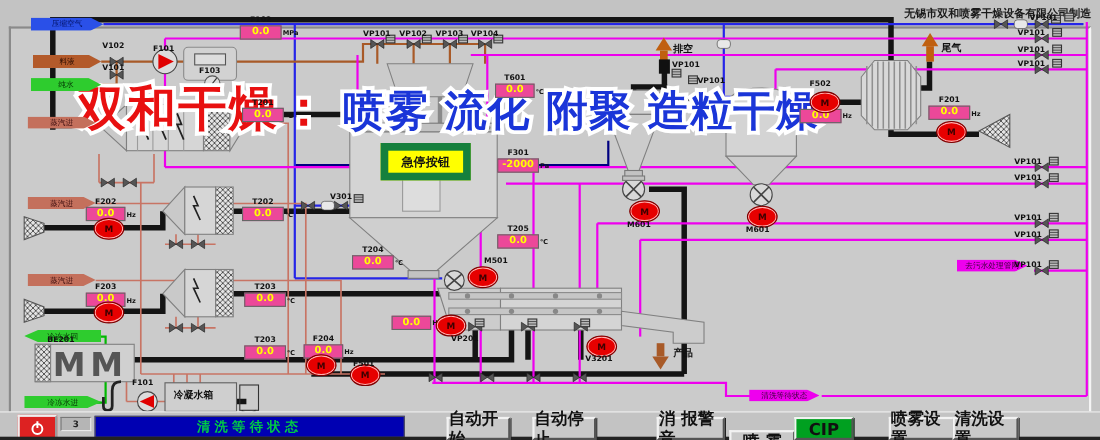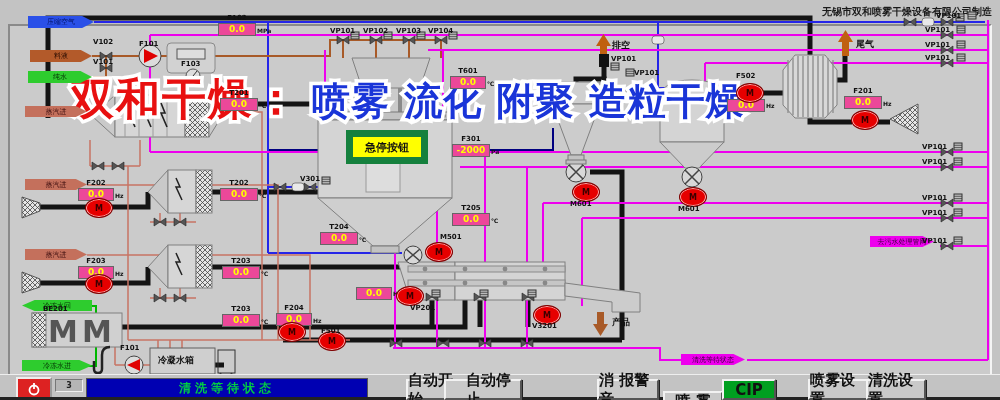--- a/index.html
+++ b/index.html
@@ -494,19 +494,19 @@
     <div class="lbl" style="left: 936px; top: 13px;">VP101</div>
     <div class="lbl" style="left: 925px; top: 27px;">VP101</div>
     <div class="lbl" style="left: 925px; top: 42px;">VP101</div>
     <div class="lbl" style="left: 925px; top: 55px;">VP101</div>
     <div class="lbl" style="left: 922px; top: 144px;">VP101</div>
     <div class="lbl" style="left: 922px; top: 159px;">VP101</div>
     <div class="lbl" style="left: 922px; top: 195px;">VP101</div>
     <div class="lbl" style="left: 922px; top: 210px;">VP101</div>
     <div class="lbl" style="left: 922px; top: 238px;">VP101</div>
     <div class="btn" style="left: 406px; top: 379px; width: 54px; height: 17px;">自动开始</div>
-    <div class="btn" style="left: 444px; top: 379px; width: 54px; height: 17px; padding-left: 20px;">自动停止</div>
+    <div class="btn" style="left: 484px; top: 379px; width: 54px; height: 17px;">自动停止</div>
     <div class="btn" style="left: 597px; top: 379px; width: 58px; height: 17px;">消 报警音</div>
     <div class="btn" style="left: 663px; top: 379px; width: 56px; height: 17px; margin-top: 12px;">喷 雾</div>
     <div class="btn" style="left: 722px; top: 379px; width: 50px; height: 17px; background: rgb(0, 160, 32);">CIP</div>
     <div class="btn" style="left: 808px; top: 379px; width: 56px; height: 17px;">喷雾设置</div>
     <div class="btn" style="left: 866px; top: 379px; width: 56px; height: 17px;">清洗设置</div>
   </div>
 
 </body></html>

